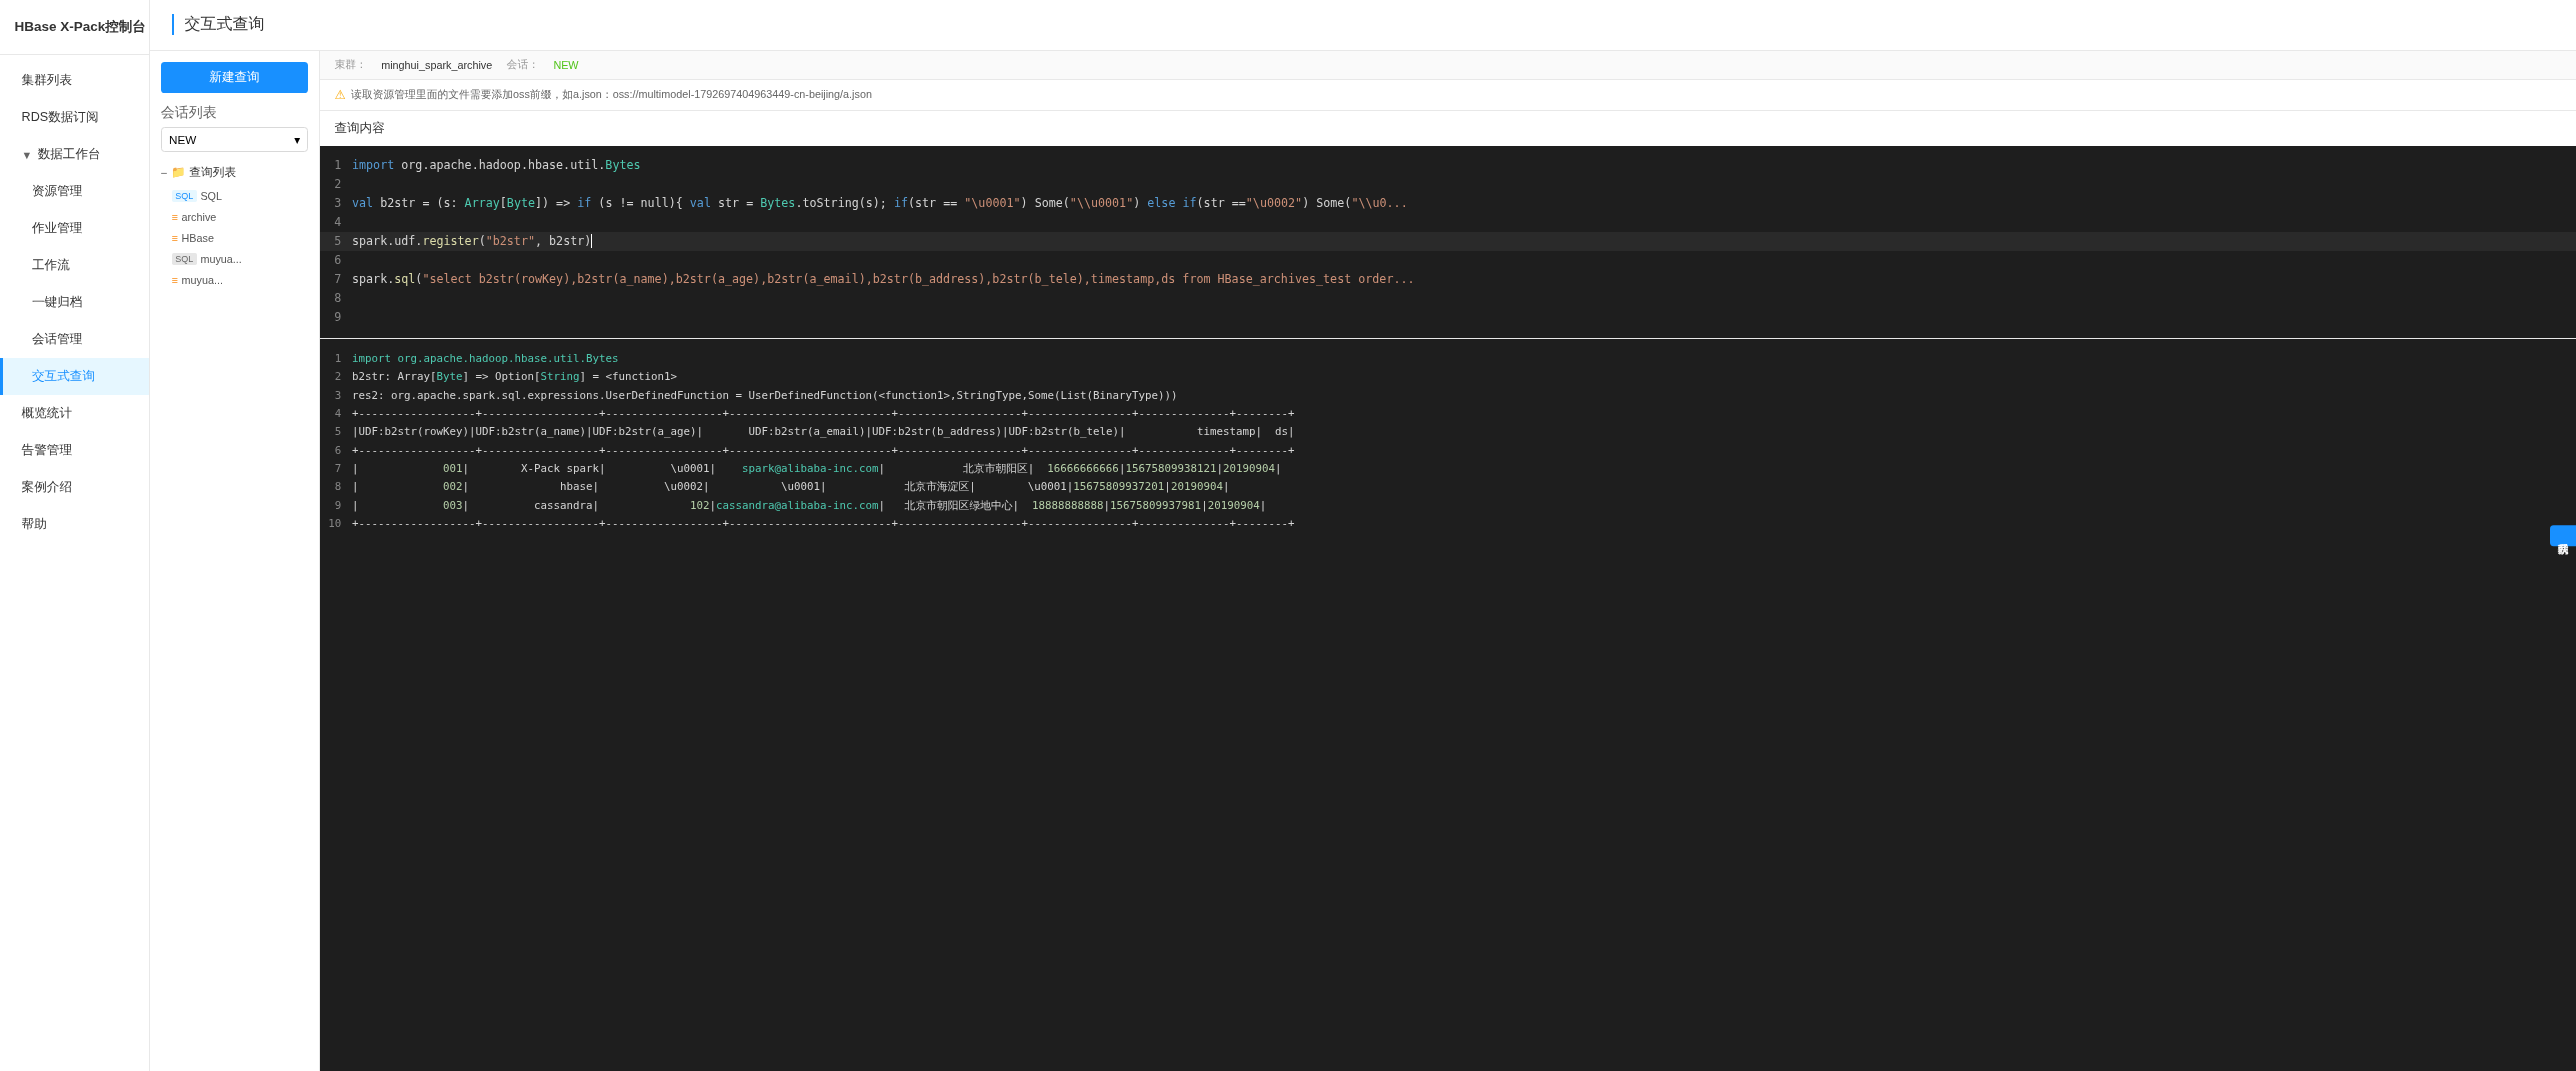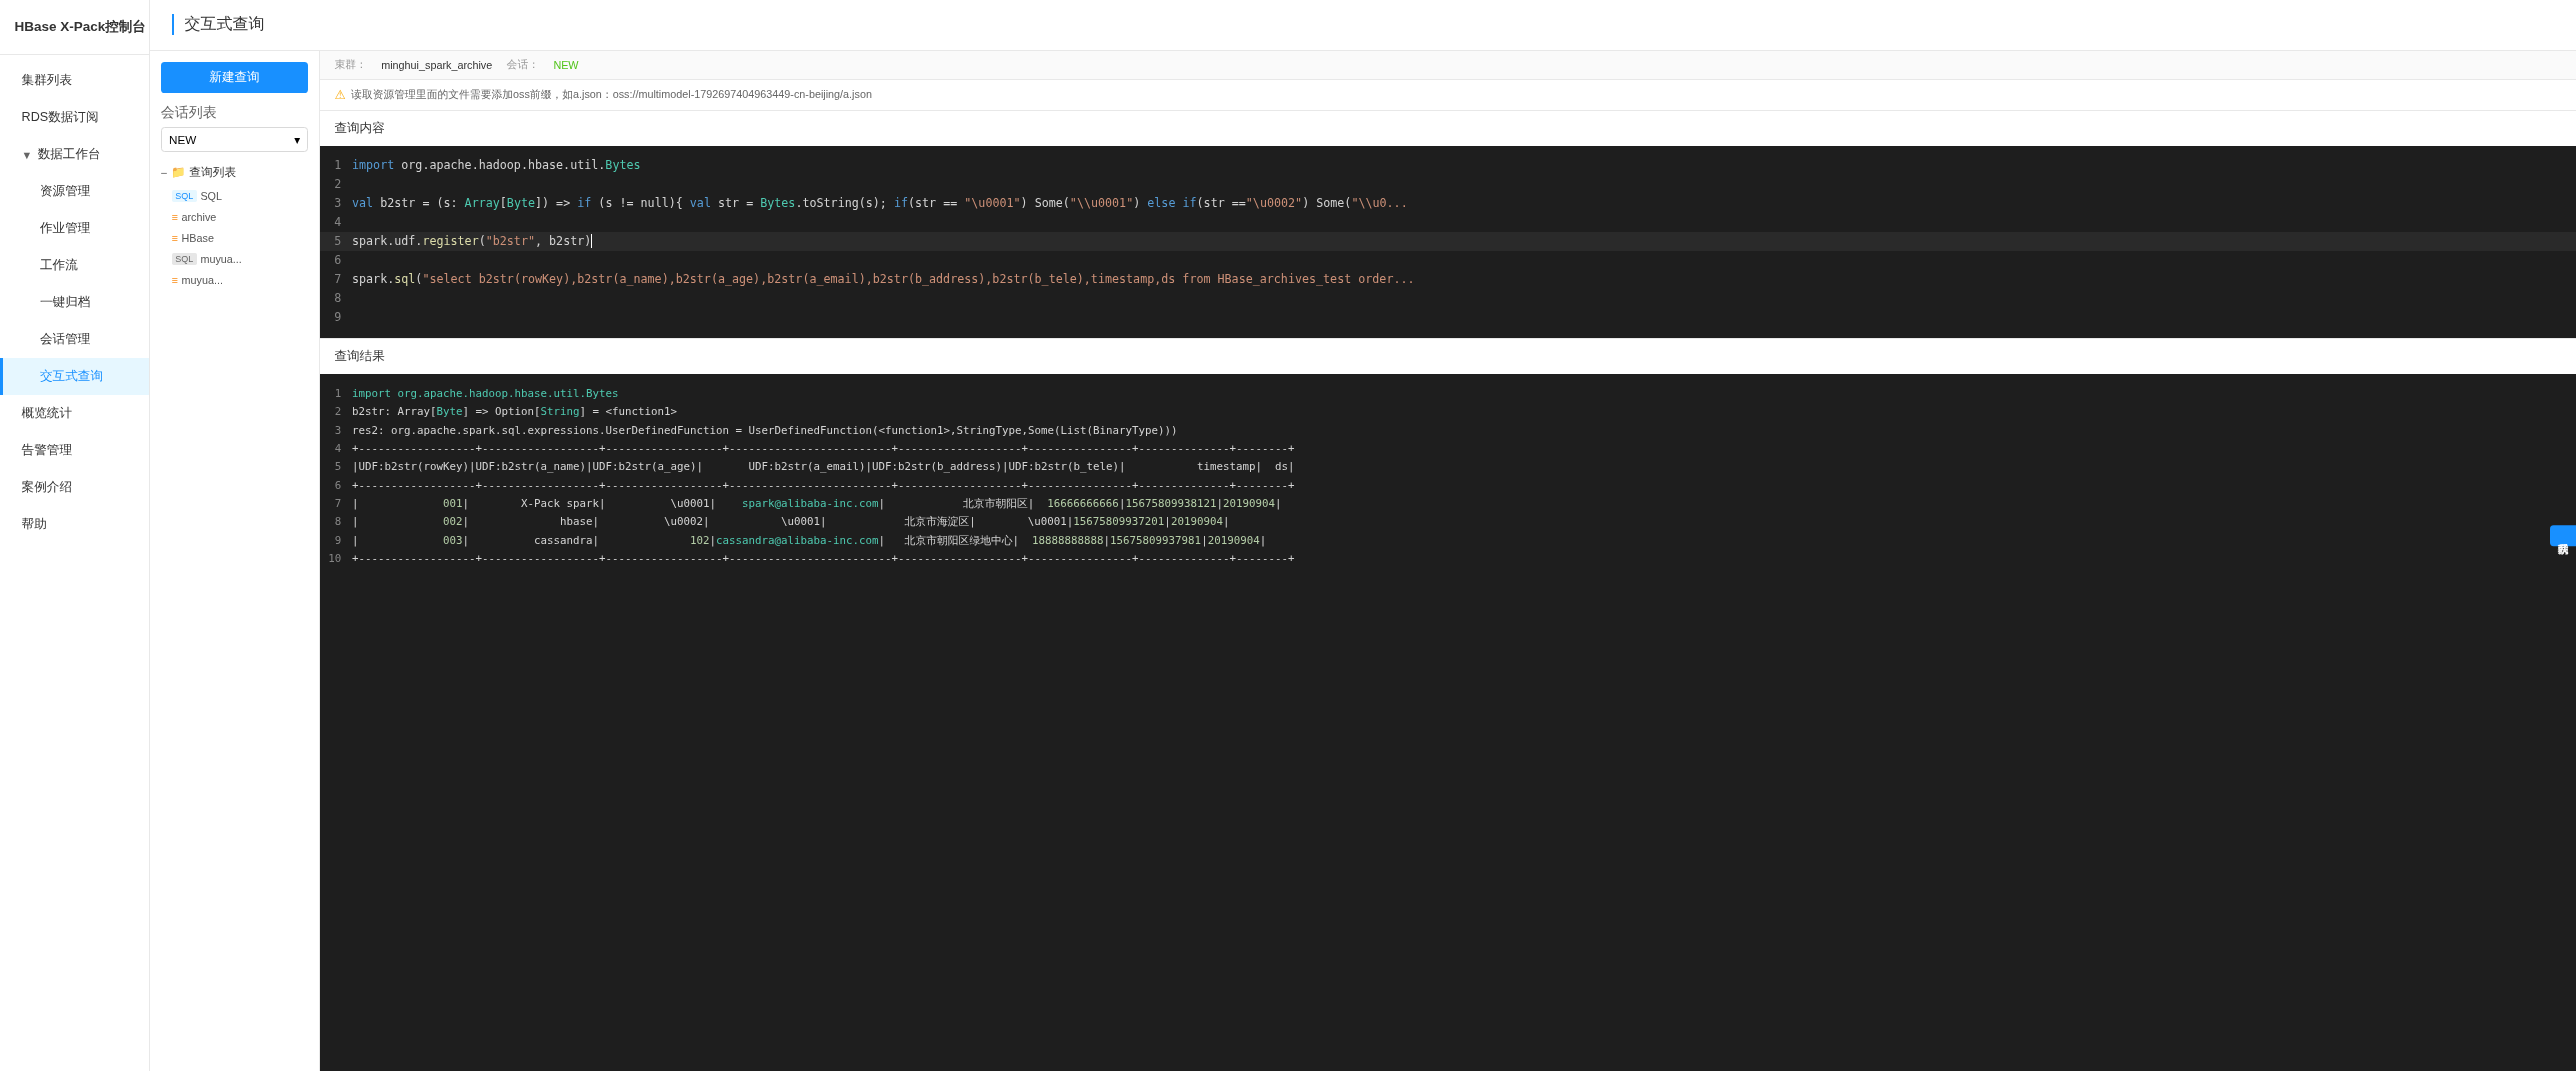--- a/index.html
+++ b/index.html
@@ -35,21 +35,21 @@
     }
     .sidebar-item.active { color: #1890ff; background: #e6f7ff; }
     .sidebar-item.active::before {
       content: '';
       position: absolute;
       left: 0; top: 0; bottom: 0;
       width: 2.7px;
       background: #1890ff;
     }
     .sidebar-item.section-header { font-weight: 500; }
-    .sidebar-item.sub { padding-left: 40px; }
+    .sidebar-item.sub { padding-left: 32px; }
     .sidebar-arrow { margin-right: 5.4px; font-size: 10.8px; color: #666; }
 
     
     .main {
       flex: 1;
       display: flex;
       flex-direction: column;
       overflow: hidden;
     }
     .main-header {
@@ -410,21 +410,20 @@
             <span class="line-content"></span>
           </div>
           <div class="code-line">
             <span class="line-num">9</span>
             <span class="line-content"></span>
           </div>
         </div>
       </div>
 
       <div class="results-section">
-        <div class="section-title">查询结果</div>
         <div class="result-code">
           <div class="result-line">
             <span class="result-num">1</span>
             <span class="result-content rc-cyan">import org.apache.hadoop.hbase.util.Bytes</span>
           </div>
           <div class="result-line">
             <span class="result-num">2</span>
             <span class="result-content rc-white">b2str: Array[<span class="rc-cyan">Byte</span>] =&gt; Option[<span class="rc-cyan">String</span>] = &lt;function1&gt;</span>
           </div>
           <div class="result-line">

